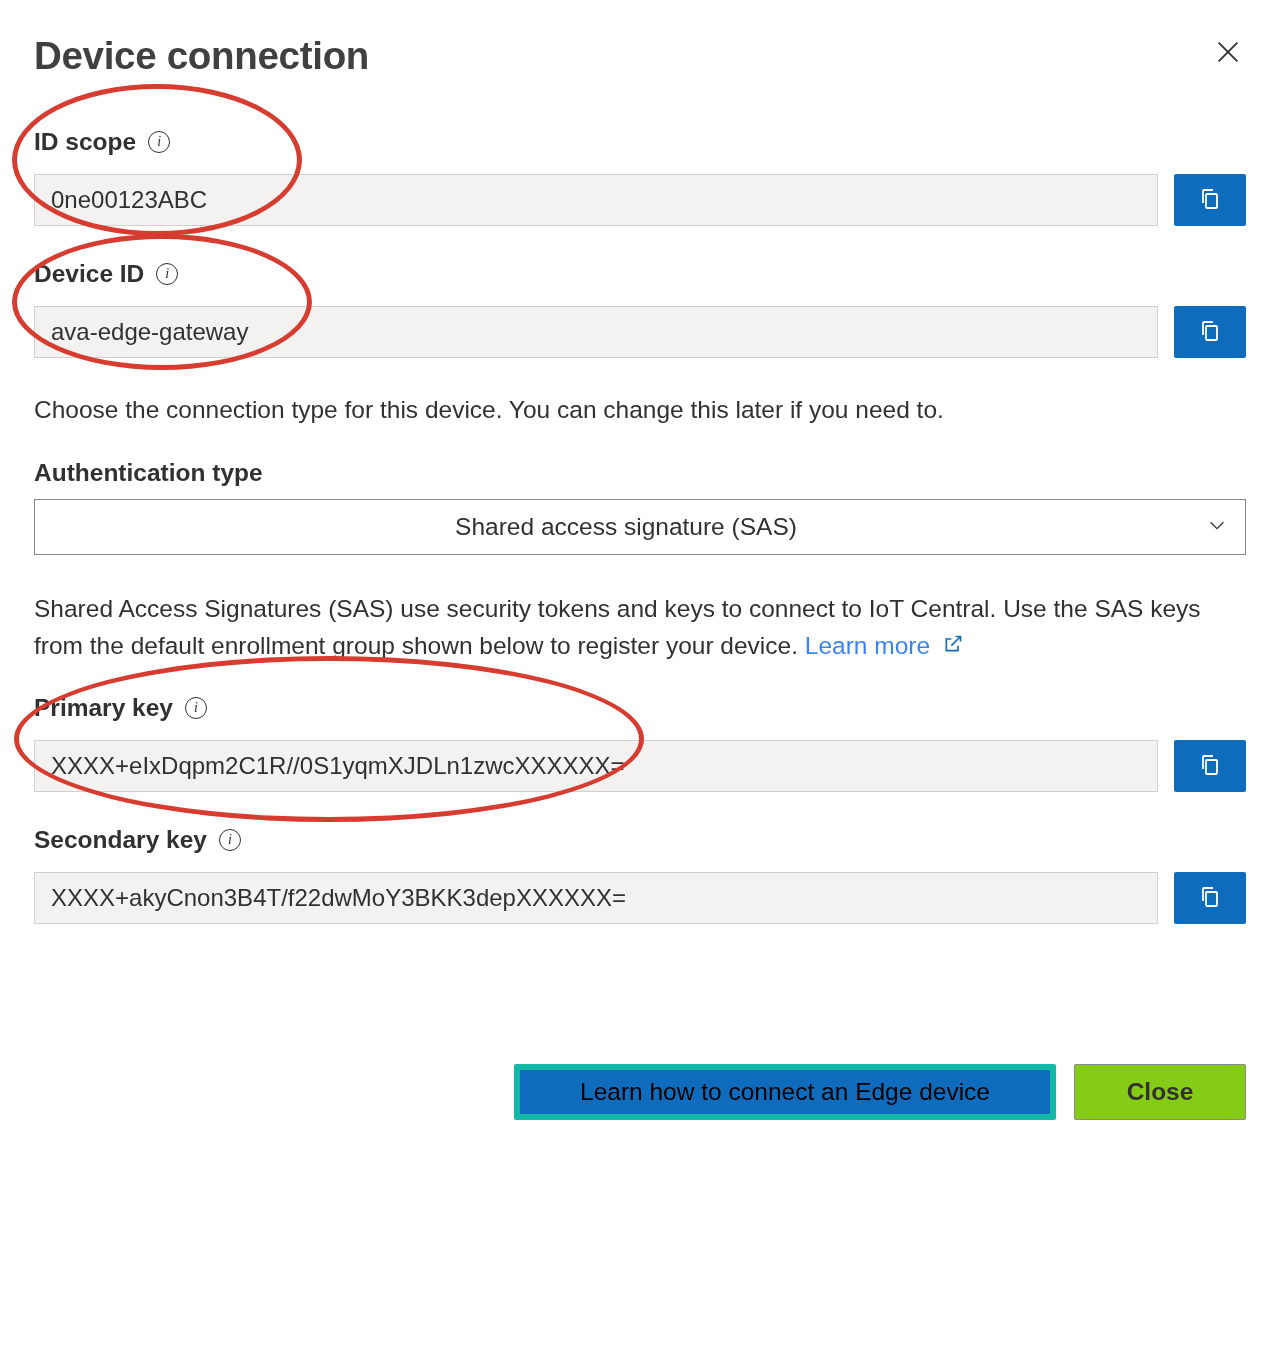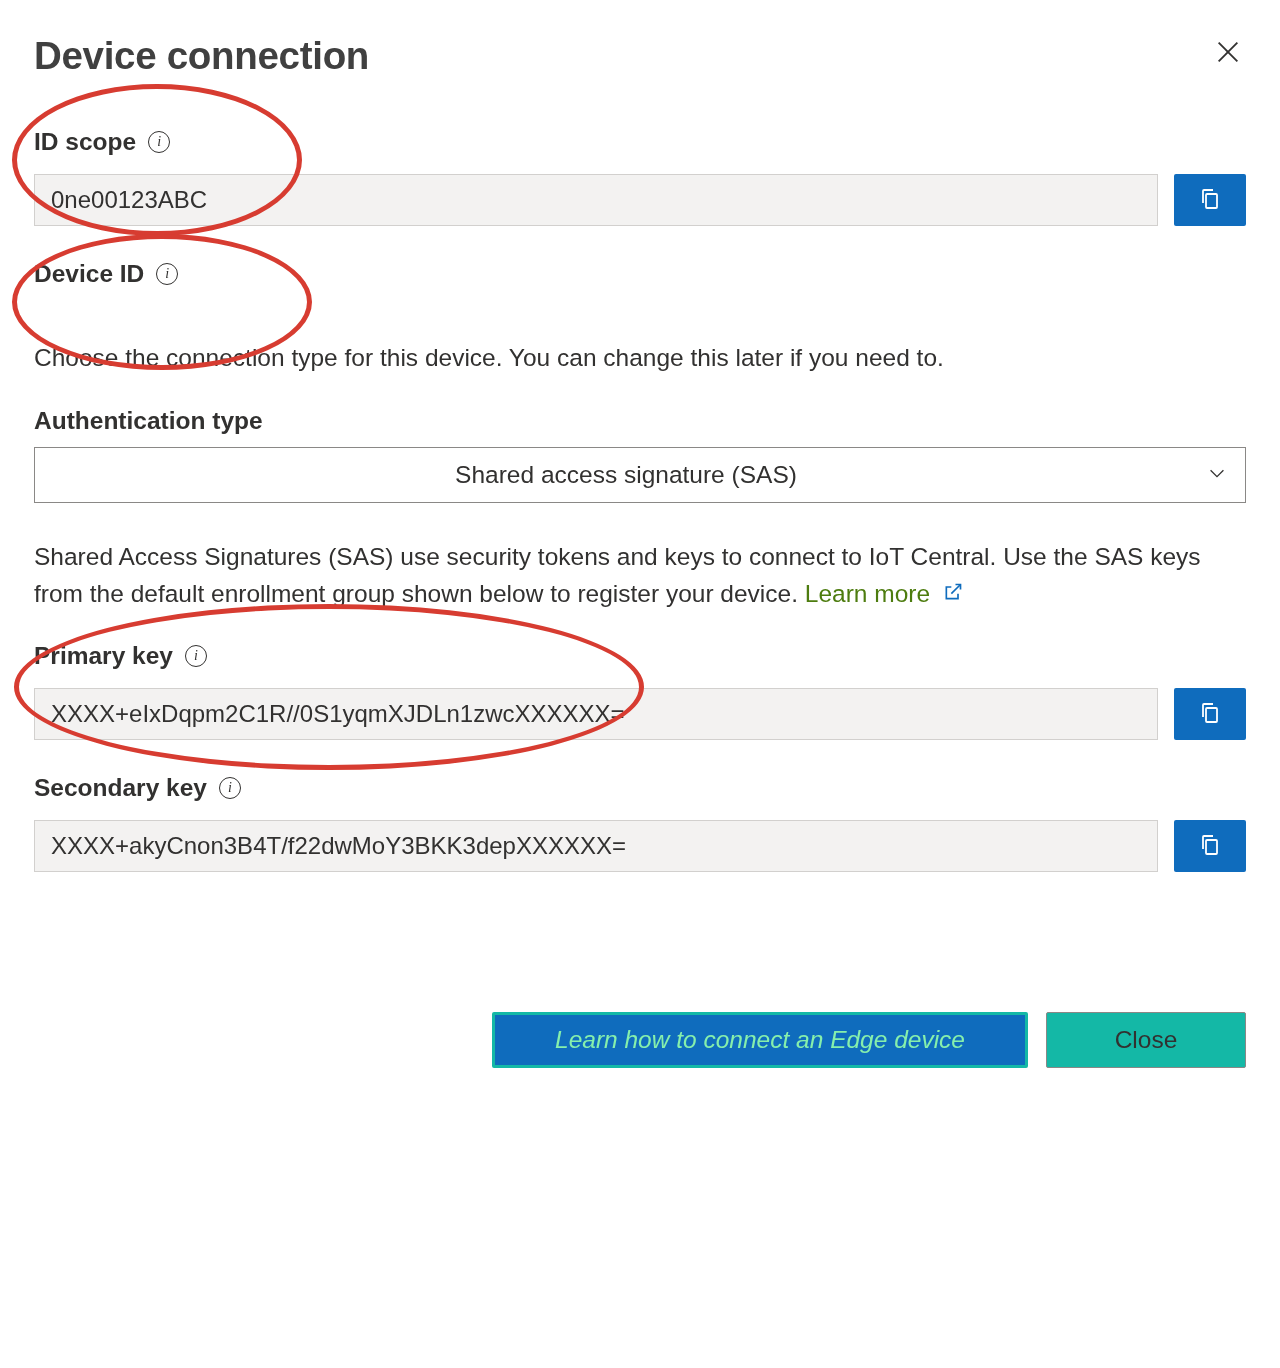--- a/index.html
+++ b/index.html
@@ -118,21 +118,21 @@
     .select-chevron {
       position: absolute;
       right: 18px;
       top: 50%;
       transform: translateY(-50%);
       pointer-events: none;
     }
     .select-chevron svg { width: 22px; height: 22px; }
 
     .link {
-      color: #4d7c0f;
+      color: #3b82f6;
       text-decoration: none;
       display: inline-flex;
       align-items: center;
       gap: 13px;
     }
 
     .footer-buttons {
       display: flex;
       justify-content: flex-end;
       gap: 18px;
@@ -145,31 +145,31 @@
       border-radius: 2px;
       cursor: pointer;
       font-family: inherit;
       height: 56px;
       display: inline-flex;
       align-items: center;
       justify-content: center;
     }
     .btn-primary {
       background: #0f6cbd;
-      color: #86efac;
-      border: 3px solid #14b8a6;
+      color: #000000;
+      border: 6px solid #14b8a6;
       padding-left: 60px;
       padding-right: 60px;
-      font-style: italic;
     }
     .btn-secondary {
-      background: #14b8a6;
+      background: #84cc16;
       color: #323130;
       border: 1px solid #8a8886;
-      width: 200px;
+      width: 172px;
+      font-weight: bold;
     }
 
     
     .annot-ellipse {
       position: absolute;
       border: 5.2px solid #d73c31;
       border-radius: 50%;
       pointer-events: none;
     }
   </style>
@@ -206,20 +206,31 @@
     </button>
   </div>
 </div>
 
 <div class="field-group">
   <div class="annot-ellipse" style="left:-22px; top:-26px; width:300px; height:136px;"></div>
   <label class="field-label">
     <span>Device ID</span>
     <span class="info-icon">i</span>
   </label>
+  <div class="input-row">
+    <input class="readonly-input" readonly="" value="ava-edge-gateway" style="">
+    <button class="copy-btn" aria-label="Copy Device ID">
+      <span>
+        <svg viewBox="0 0 24 24" fill="none" stroke="#ffffff" stroke-width="1.8">
+          <rect x="8" y="7" width="11" height="14" rx="1"></rect>
+          <path d="M5 16 V4 a1 1 0 0 1 1-1 h9"></path>
+        </svg>
+      </span>
+    </button>
+  </div>
 </div>
 
 <p class="description">Choose the connection type for this device. You can change this later if you need to.</p>
 
 <div class="section-label">Authentication type</div>
 
 <div class="select-wrap">
   <div class="select-input">
     <span>Shared access signature (SAS)</span>
   </div>

